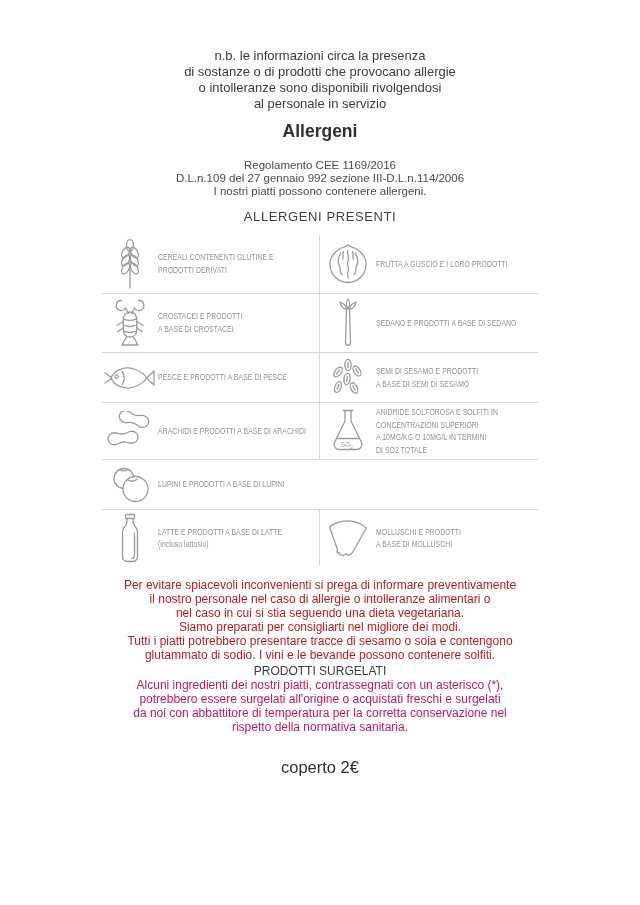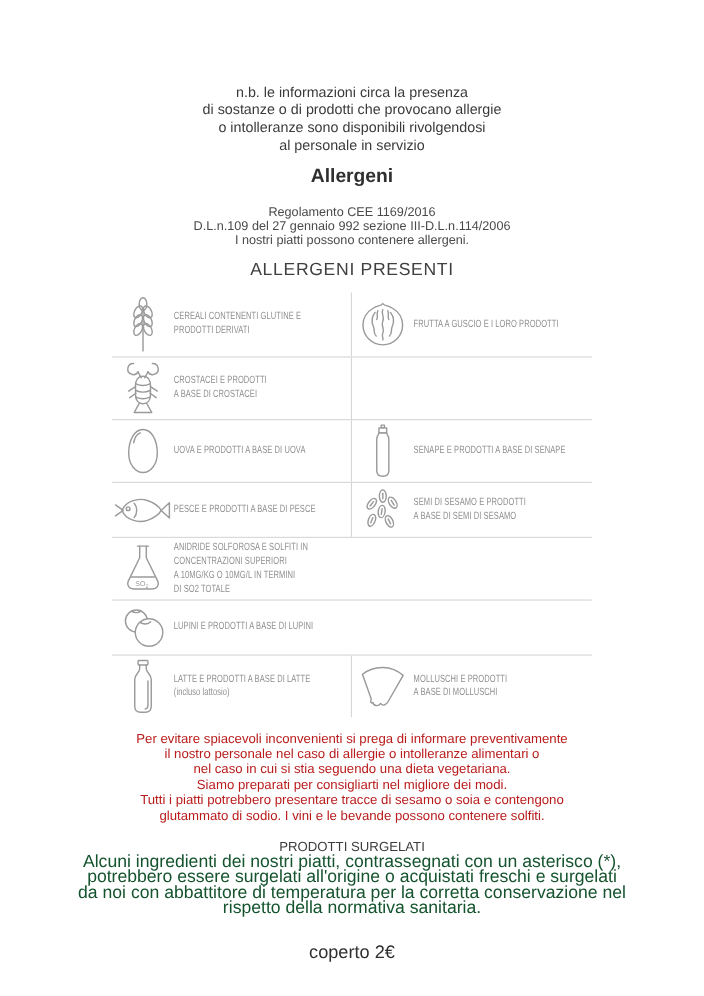--- a/index.html
+++ b/index.html
@@ -1,42 +1,42 @@
 <!DOCTYPE html>
 <html><head>
 <meta charset="utf-8">
 <style>
   html, body { margin: 0; padding: 0; background: #ffffff; }
   body { width: 640px; height: 905px; overflow: hidden;
          font-family: "Liberation Sans", sans-serif; color: #3c3c3c; }
   .page { width: 640px; height: 905px; box-sizing: border-box;
-          padding-top: 76px; text-align: center; background: #ffffff; }
+          padding-top: 48px; text-align: center; background: #ffffff; }
 
   .note { margin: 0; font-size: 13px; line-height: 16px; white-space: pre-line; color: #3a3a3a; }
   .title { margin: 9px 0 17px; font-size: 17.5px; font-weight: bold; color: #2f2f2f; }
   .reg { margin: 7px 0 0; font-size: 11.5px; line-height: 13px; white-space: pre-line; color: #4a4a4a; }
-  .section-heading { margin: 11px 0 0; font-size: 16px; font-weight: 400;
+  .section-heading { margin: 11px 0 0; font-size: 13px; font-weight: 400;
                      letter-spacing: 0.6px; color: #3f3f3f; }
 
   .allergen-table { width: 436px; margin: 11px auto 0; text-align: left; }
   .a-row { display: flex; }
   .a-row + .a-row { border-top: 1px solid #d6d6d6; }
   .a-cell { width: 218px; box-sizing: border-box; display: flex; align-items: center;
             min-height: 49px; padding: 3px 0; }
   .a-cell.left { border-right: 1px solid #d6d6d6; }
   .icon-box { flex: 0 0 56px; width: 56px; display: flex; justify-content: center;
               align-items: center; }
   .a-label { font-size: 9.5px; line-height: 1.32; color: #8f8f8f; white-space: pre;
              letter-spacing: 0.1px; transform: scaleX(0.72); transform-origin: left center; }
   svg.ic { stroke: #9a9a9a; fill: none; stroke-width: 1.3;
            stroke-linecap: round; stroke-linejoin: round; }
 
   .advice { margin: 12px 0 0; font-size: 12px; line-height: 14px; white-space: pre-line; color: #b91c1c; }
-  .frozen-title { margin: 15px 0 0; font-size: 12px; color: #3d3d3d; }
-  .frozen-text { margin: 0; font-size: 16px; line-height: 14px; white-space: pre-line; color: #14532d; }
+  .frozen-title { margin: 2px 0 0; font-size: 12px; color: #3d3d3d; }
+  .frozen-text { margin: 0; font-size: 12px; line-height: 14px; white-space: pre-line; color: #be185d; }
   .cover { margin: 24px 0 0; font-size: 16.5px; color: #2f2f2f; }
 </style>
 </head>
 <body>
 
 <div class="page">
 
   <p class="note">n.b. le informazioni circa la presenza
 di sostanze o di prodotti che provocano allergie
 o intolleranze sono disponibili rivolgendosi
@@ -89,43 +89,33 @@
             <path d="M15.5 10 C16.5 12.5 17.5 13.5 18.3 15.5 M24.5 10 C23.5 12.5 22.5 13.5 21.7 15.5"></path>
             <path d="M20 14 C24.5 14 26.8 17.8 26.8 22.5 L26.8 31 C26.8 36 24 39 20 39 C16 39 13.2 36 13.2 31 L13.2 22.5 C13.2 17.8 15.5 14 20 14 Z"></path>
             <path d="M13.6 21 Q20 24 26.4 21 M13.6 27 Q20 30 26.4 27 M13.6 33 Q20 36 26.4 33"></path>
             <path d="M13.2 23.5 L7 27.5 M26.8 23.5 L33 27.5 M13.6 29.5 L8 33.5 M26.4 29.5 L32 33.5"></path>
             <path d="M16.5 39 L12 47 H28 L23.5 39"></path>
           </svg>
         </span>
         <span class="a-label">CROSTACEI E PRODOTTI
 A BASE DI CROSTACEI</span>
       </div>
-    </div>
-
-    <div class="a-row">
-      <div class="a-cell left">
-        <span class="icon-box">
-          <svg class="ic" width="36" height="44" viewBox="0 0 36 44">
-            <path d="M18 2.5 C26 2.5 31 12.5 31 24 C31 34 25 41.5 18 41.5 C11 41.5 5 34 5 24 C5 12.5 10 2.5 18 2.5 Z"></path>
-            <path d="M9.5 14.5 C10.5 9.5 12.5 6.5 15.5 5.5"></path>
-          </svg>
-        </span>
-        <span class="a-label">UOVA E PRODOTTI A BASE DI UOVA</span>
-      </div>
-      <div class="a-cell">
-        <span class="icon-box">
-          <svg class="ic" width="26" height="50" viewBox="0 0 26 50">
-            <path d="M11.5 1.5 H14.5 V4 H11.5 Z"></path>
-            <rect x="9.5" y="4" width="7" height="4.5"></rect>
-            <path d="M7.5 14 C7.5 11 9.5 10 9.5 8.5 H16.5 C16.5 10 18.5 11 18.5 14 V43 C18.5 46.5 16.5 48 13 48 C9.5 48 7.5 46.5 7.5 43 Z"></path>
-          </svg>
-        </span>
-        <span class="a-label">SENAPE E PRODOTTI A BASE DI SENAPE</span>
-      </div>
-    </div>
+      <div class="a-cell">
+        <span class="icon-box">
+          <svg class="ic" width="26" height="52" viewBox="0 0 26 52">
+            <path d="M13 2 C15 5 15 9 13 12 C11 9 11 5 13 2 Z"></path>
+            <path d="M5 5 C8.5 6 11 9 11.5 12.5 C8 11.5 5.5 8.5 5 5 Z"></path>
+            <path d="M21 5 C17.5 6 15 9 14.5 12.5 C18 11.5 20.5 8.5 21 5 Z"></path>
+            <path d="M11.5 13 L10.5 45 C10.5 49.5 15.5 49.5 15.5 45 L14.5 13"></path>
+          </svg>
+        </span>
+        <span class="a-label">SEDANO E PRODOTTI A BASE DI SEDANO</span>
+      </div>
+    </div>
+
 
     <div class="a-row">
       <div class="a-cell left">
         <span class="icon-box">
           <svg class="ic" width="54" height="32" viewBox="0 0 54 32">
             <path d="M9 16 L2 11 M9 16 L2 21"></path>
             <path d="M8 16 C11 8 22 4 31 7 C38 9.5 42 13 43.5 16 C42 19 38 22.5 31 25 C22 28 11 24 8 16 Z"></path>
             <path d="M43.5 16 L51 9 M43.5 16 L51 23 M51 9 V23"></path>
             <circle cx="13.5" cy="14.5" r="1.7"></circle>
             <path d="M19 9.5 C22 13 22 19 19 22.5"></path>
@@ -161,20 +151,33 @@
                 <line x1="0" y1="-2.5" x2="0" y2="2.5"></line>
               </g>
           </svg>
         </span>
         <span class="a-label">SEMI DI SESAMO E PRODOTTI
 A BASE DI SEMI DI SESAMO</span>
       </div>
     </div>
 
     <div class="a-row">
+      <div class="a-cell left">
+        <span class="icon-box">
+          <svg class="ic" width="54" height="40" viewBox="0 0 54 40">
+            <g transform="translate(14 1) rotate(16 17 7)">
+              <path d="M2 7 C2 3.5 5 1 8.5 1 C11.5 1 13 3 17 3 C21 3 22.5 1 25.5 1 C29 1 32 3.5 32 7 C32 10.5 29 13 25.5 13 C22.5 13 21 11 17 11 C13 11 11.5 13 8.5 13 C5 13 2 10.5 2 7 Z"></path>
+            </g>
+            <g transform="translate(3 20) rotate(-5 17 7)" fill="#ffffff">
+              <path d="M2 7 C2 3.5 5 1 8.5 1 C11.5 1 13 3 17 3 C21 3 22.5 1 25.5 1 C29 1 32 3.5 32 7 C32 10.5 29 13 25.5 13 C22.5 13 21 11 17 11 C13 11 11.5 13 8.5 13 C5 13 2 10.5 2 7 Z"></path>
+            </g>
+          </svg>
+        </span>
+        <span class="a-label">ARACHIDI E PRODOTTI A BASE DI ARACHIDI</span>
+      </div>
       <div class="a-cell">
         <span class="icon-box">
           <svg class="ic" width="46" height="46" viewBox="0 0 46 46">
             <path d="M18 2.5 H28"></path>
             <path d="M20 2.5 V13 L9.5 34.5 C8 38 10.5 41.5 14.5 41.5 H31.5 C35.5 41.5 38 38 36.5 34.5 L26 13 V2.5"></path>
             <path d="M12.5 30.5 H33.5"></path>
             <text x="16" y="39" font-size="6.4" fill="#9a9a9a" stroke="none" font-family="Liberation Sans, sans-serif">SO<tspan dy="1.6" font-size="5">2</tspan></text>
           </svg>
         </span>
         <span class="a-label">ANIDRIDE SOLFOROSA E SOLFITI IN

